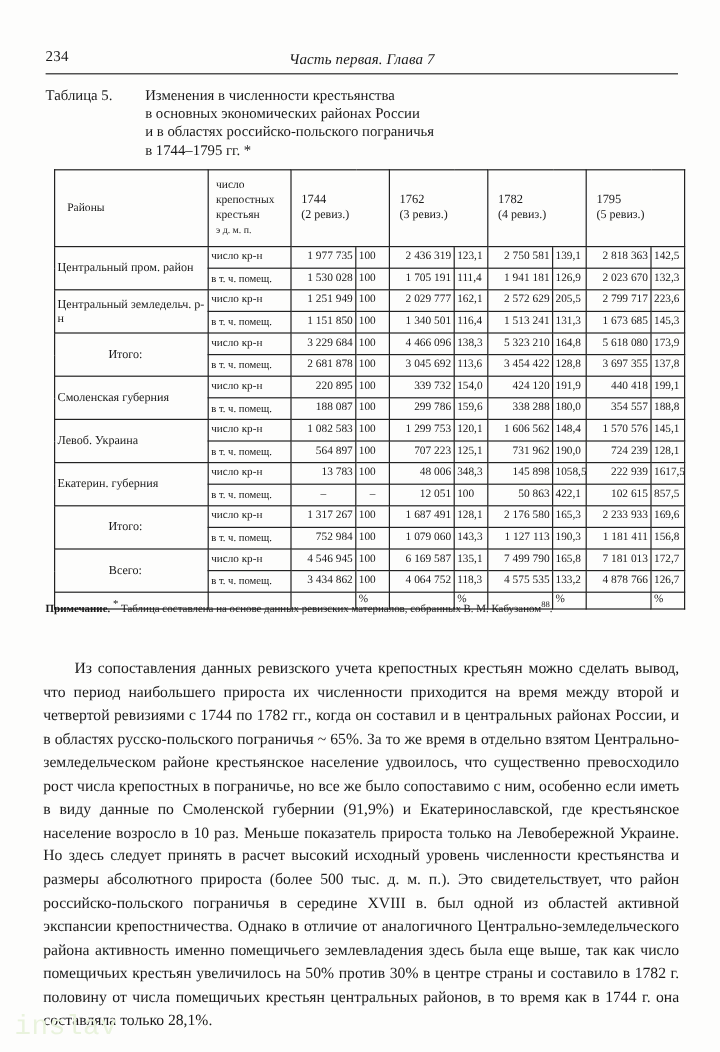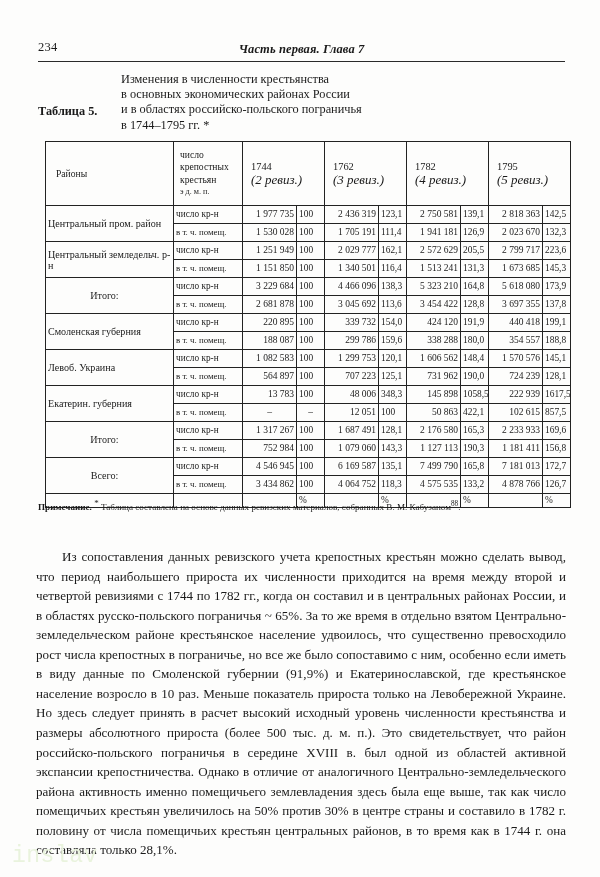--- a/index.html
+++ b/index.html
@@ -40,48 +40,46 @@
   }
   .runhead-title {
     position: absolute;
     left: 0;
     top: 2px;
     width: 100%;
     text-align: center;
     font-style: italic;
     font-size: 12.5px;
     letter-spacing: .1px;
-    font-weight: bold;
   }
   .runhead-rule {
     position: absolute;
     left: 38px;
     top: 61px;
     width: 527px;
     height: 1.4px;
     background: #2a2a2a;
   }
 
   
   .caption {
     position: absolute;
     left: 38px;
     top: 72px;
     width: 527px;
     display: flex;
     align-items: flex-start;
   }
   .caption-label {
-    font-weight: bold;
+    font-weight: normal;
     font-size: 12.3px;
     white-space: nowrap;
     padding-top: 0px;
     width: 83px;
     flex: 0 0 83px;
-    margin-top: 32px;
   }
   .caption-lines {
     font-size: 12.3px;
     line-height: 15.2px;
   }
   .caption-lines div { white-space: nowrap; }
 
   
   .tbl-wrap {
     position: absolute;
@@ -112,21 +110,21 @@
     height: 63px;
     vertical-align: top;
     padding-top: 9px;
     font-weight: bold;
     font-size: 9.6px;
   }
   thead td.hd-reg { padding-left: 10px; }
   thead td.hd-kind { padding-left: 6px; line-height: 12.2px; }
   thead td.hd-year { padding-left: 8px; line-height: 12.6px; }
   thead td.hd-year .yr { font-size: 10.4px; }
-  thead td.hd-year .rev { font-size: 13px; font-style: italic; }
+  thead td.hd-year .rev { font-size: 10px; }
   .hd-kind .small { font-size: 8.2px; }
 
   td.region {
     padding-left: 10px;
     font-size: 10.1px;
     height: 22px;
   }
   td.region.total {
     text-align: center;
     padding-right: 12px;

